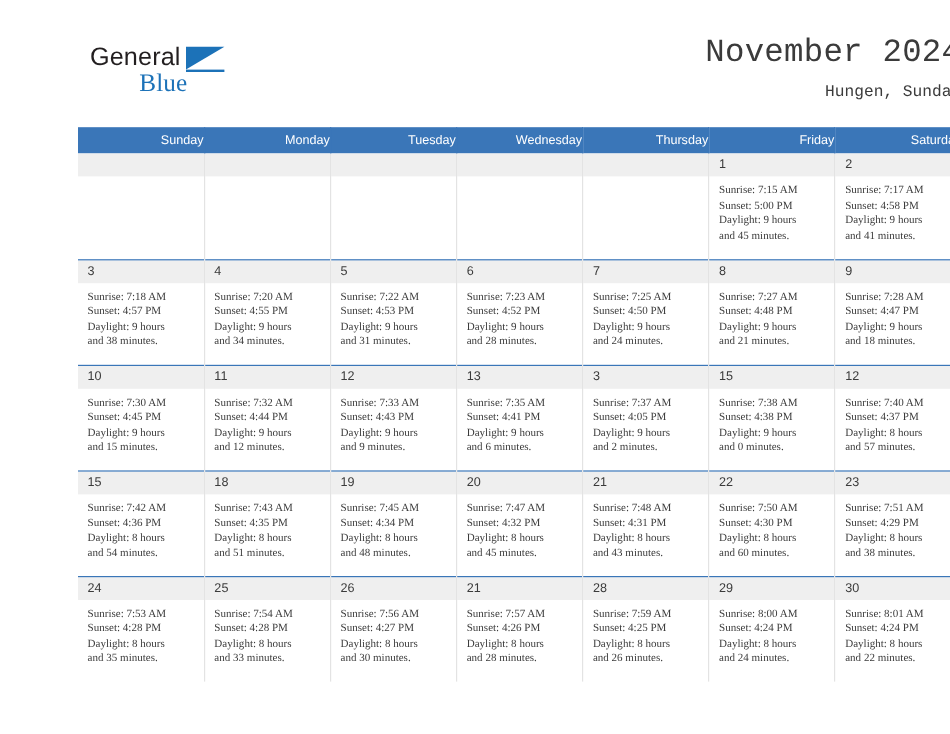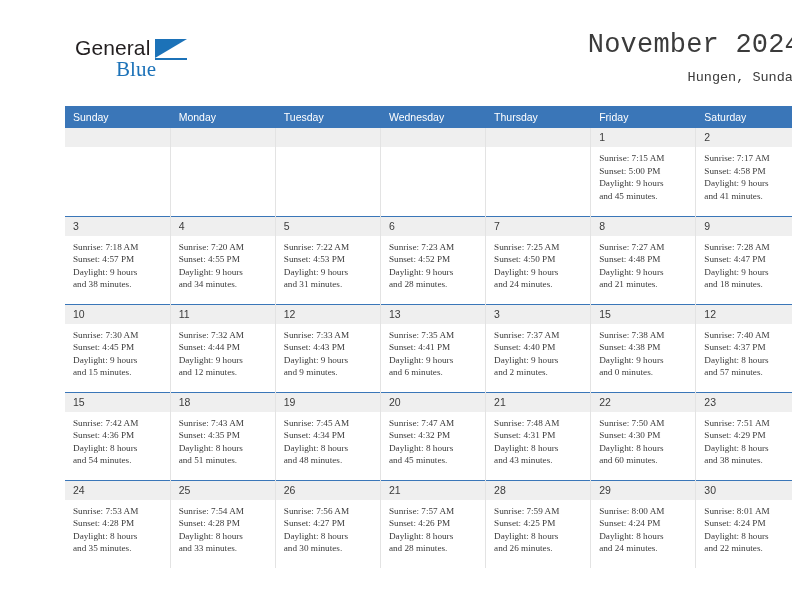--- a/index.html
+++ b/index.html
@@ -62,21 +62,21 @@
     left: 28px; top: 106px;
     width: 736px;
     border-collapse: collapse;
     table-layout: fixed;
   }
   .calendar th {
     background: #3a76b8;
     color: #ffffff;
     font-size: 10.5px;
     font-weight: normal;
-    text-align: left;
+    text-align: right;
     padding: 5px 0 5px 8px;
     height: 19px;
     border-right: 1px solid #3a76b8;
   }
   .calendar th:last-child { border-right: none; }
 
   .calendar td {
     vertical-align: top;
     padding: 0;
     border-top: 1px solid #3a76b8;
@@ -281,21 +281,21 @@
               <div class="event-line">Sunrise: 7:35 AM</div>
               <div class="event-line">Sunset: 4:41 PM</div>
               <div class="event-line">Daylight: 9 hours</div>
               <div class="event-line">and 6 minutes.</div>
             </div>
           </td>
           <td class="day-cell">
             <span class="daynum">3</span>
             <div class="events">
               <div class="event-line">Sunrise: 7:37 AM</div>
-              <div class="event-line">Sunset: 4:40 PM</div>
+              <div class="event-line">Sunset: 4:05 PM</div>
               <div class="event-line">Daylight: 9 hours</div>
               <div class="event-line">and 2 minutes.</div>
             </div>
           </td>
           <td class="day-cell">
             <span class="daynum">15</span>
             <div class="events">
               <div class="event-line">Sunrise: 7:38 AM</div>
               <div class="event-line">Sunset: 4:38 PM</div>
               <div class="event-line">Daylight: 9 hours</div>

